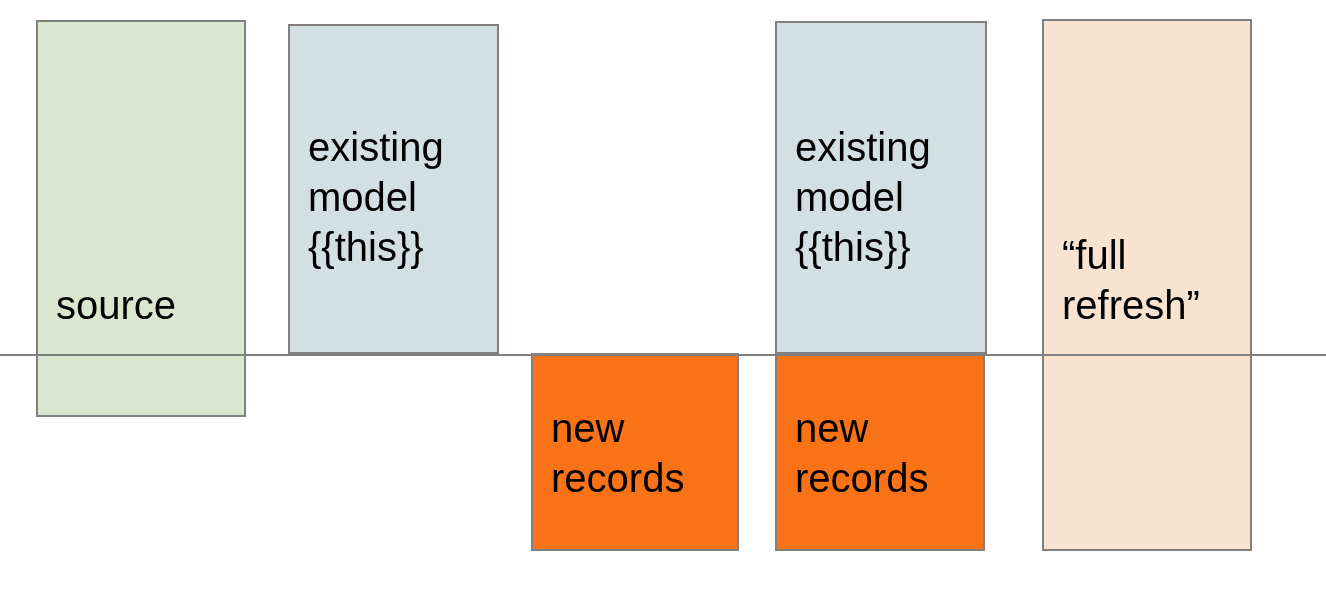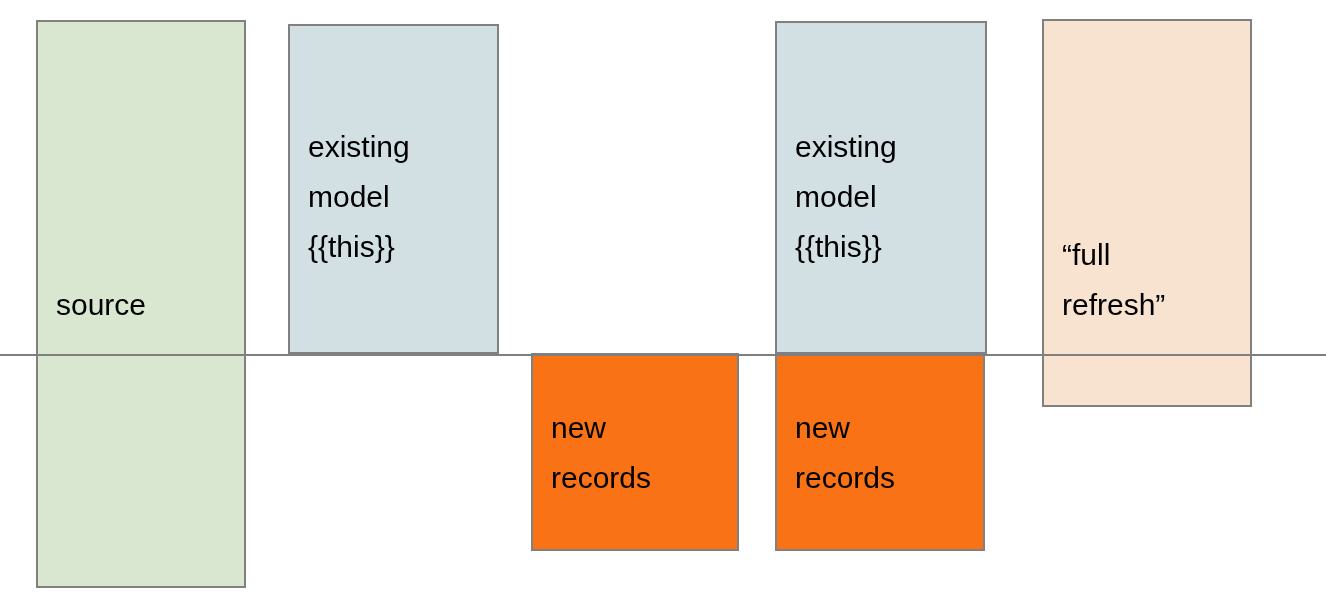--- a/index.html
+++ b/index.html
@@ -23,21 +23,21 @@
     left: 0;
     width: 1326px;
     height: 0;
     border-top: 2px solid #7f7f7f;
   }
   .box {
     position: absolute;
     box-sizing: border-box;
     border: 2px solid #808080;
     color: #000000;
-    font-size: 30px;
+    font-size: 40px;
     line-height: 50px;
     letter-spacing: 0px;
     white-space: pre-line;
     overflow: hidden;
   }
   .box .box-label {
     position: absolute;
     left: 18px;
     right: 8px;
     display: block;
@@ -48,30 +48,30 @@
   .fill-blue   { background: #d3e0e3; }
   .fill-red    { background: #f97316; }
   .fill-orange { background: #f7e3cf; }
 </style>
 </head>
 <body>
 
 <div id="canvas">
 
   <div id="box-layer">
-      <div class="box fill-green" style="left: 36px; top: 20px; width: 210px; height: 568px;"><span class="box-label" style="top: 258px;">source</span></div>
+      <div class="box fill-green" style="left: 36px; top: 20px; width: 210px; height: 397px;"><span class="box-label" style="top: 258px;">source</span></div>
       <div class="box fill-blue" style="left: 288px; top: 24px; width: 211px; height: 330px;"><span class="box-label" style="top: 96px;">existing
 model
 {{this}}</span></div>
       <div class="box fill-red" style="left: 531px; top: 353px; width: 208px; height: 198px;"><span class="box-label" style="top: 48px;">new
 records</span></div>
       <div class="box fill-blue" style="left: 775px; top: 21px; width: 212px; height: 333px;"><span class="box-label" style="top: 99px;">existing
 model
 {{this}}</span></div>
       <div class="box fill-red" style="left: 775px; top: 353px; width: 210px; height: 198px;"><span class="box-label" style="top: 48px;">new
 records</span></div>
-      <div class="box fill-orange" style="left: 1042px; top: 19px; width: 210px; height: 388px;"><span class="box-label" style="top: 209px;">“full
+      <div class="box fill-orange" style="left: 1042px; top: 19px; width: 210px; height: 532px;"><span class="box-label" style="top: 209px;">“full
 refresh”</span></div>
     </div>
 
   <div class="divider-line" id="divider" style="top: 354px; border-top-color: rgb(127, 127, 127); border-top-width: 2px;"></div>
 
 </div>
 
 </body></html>

